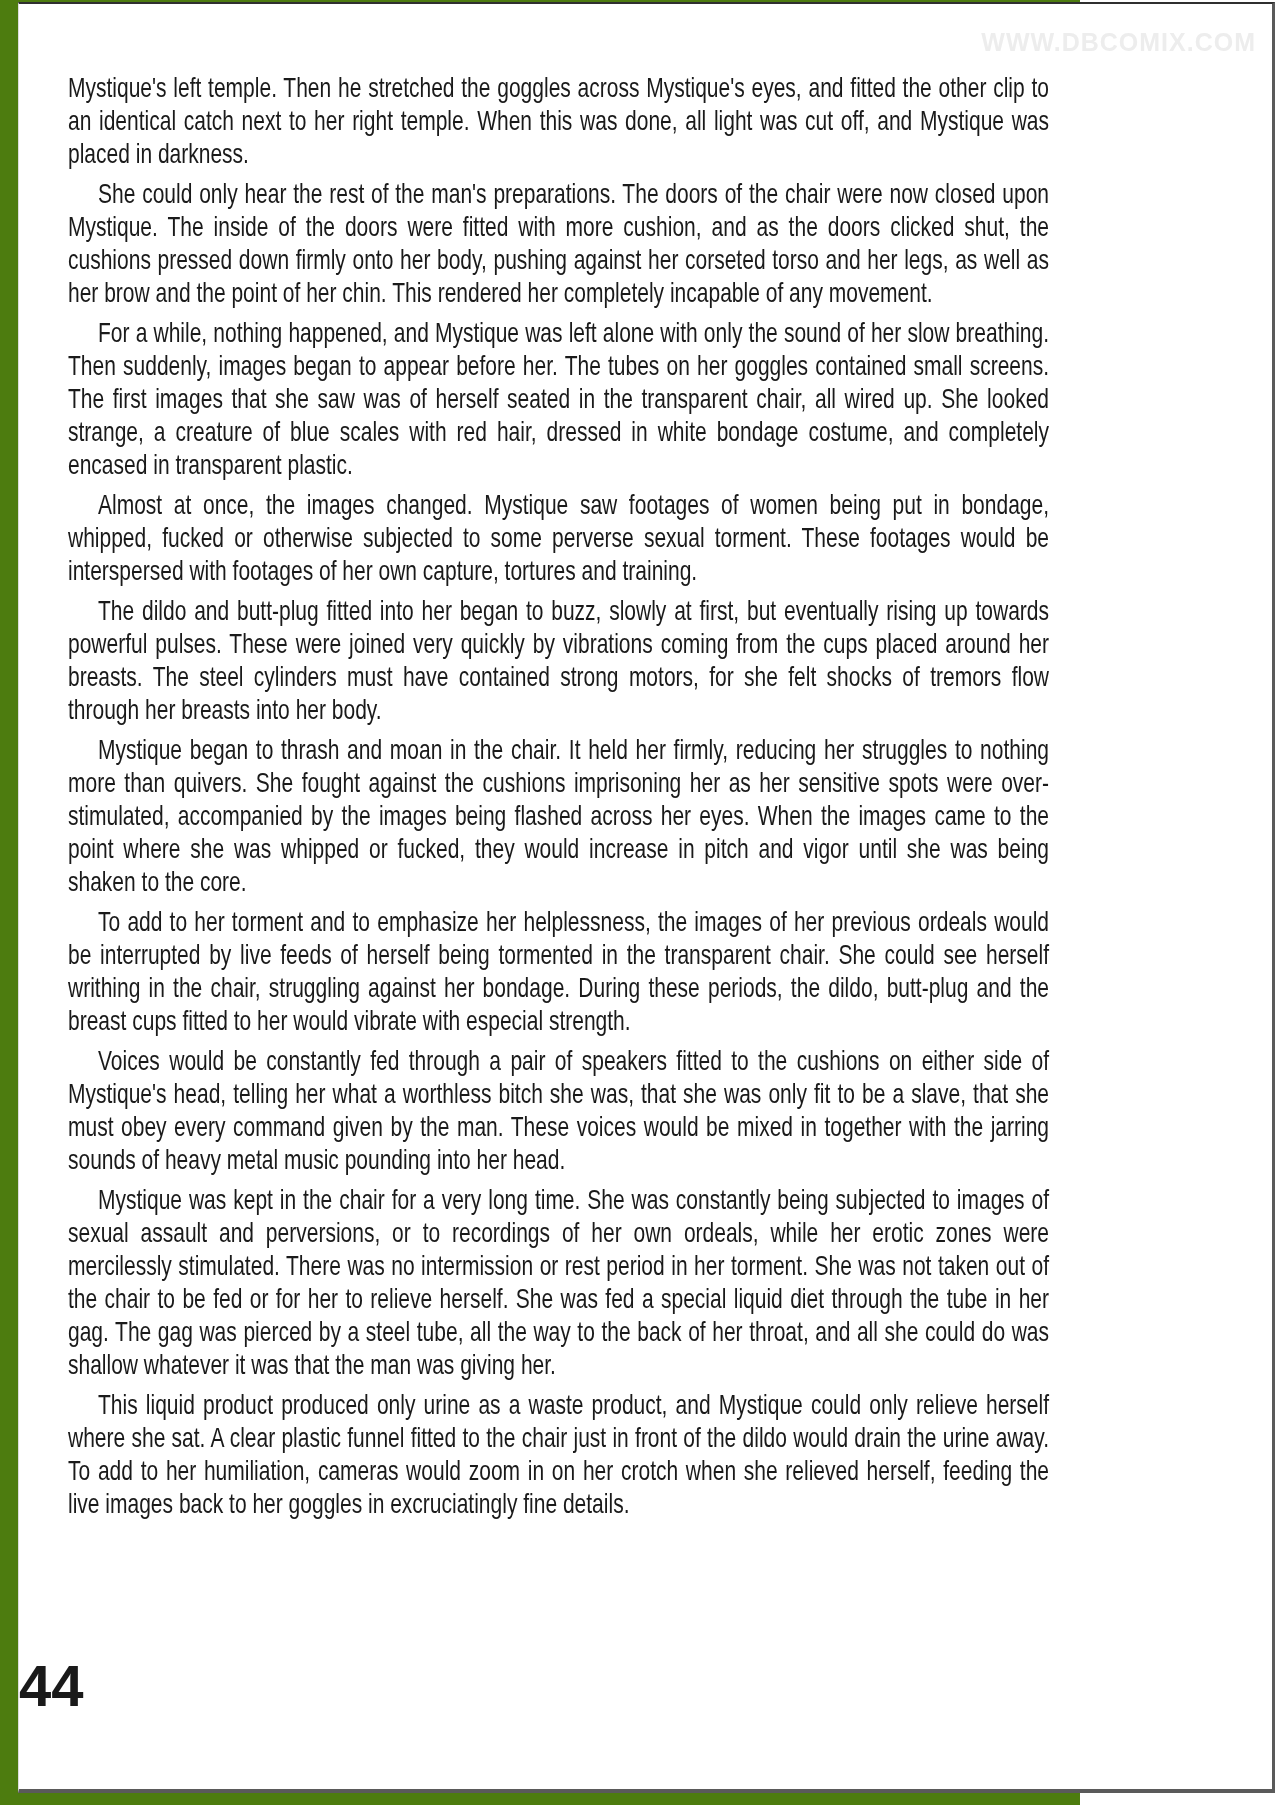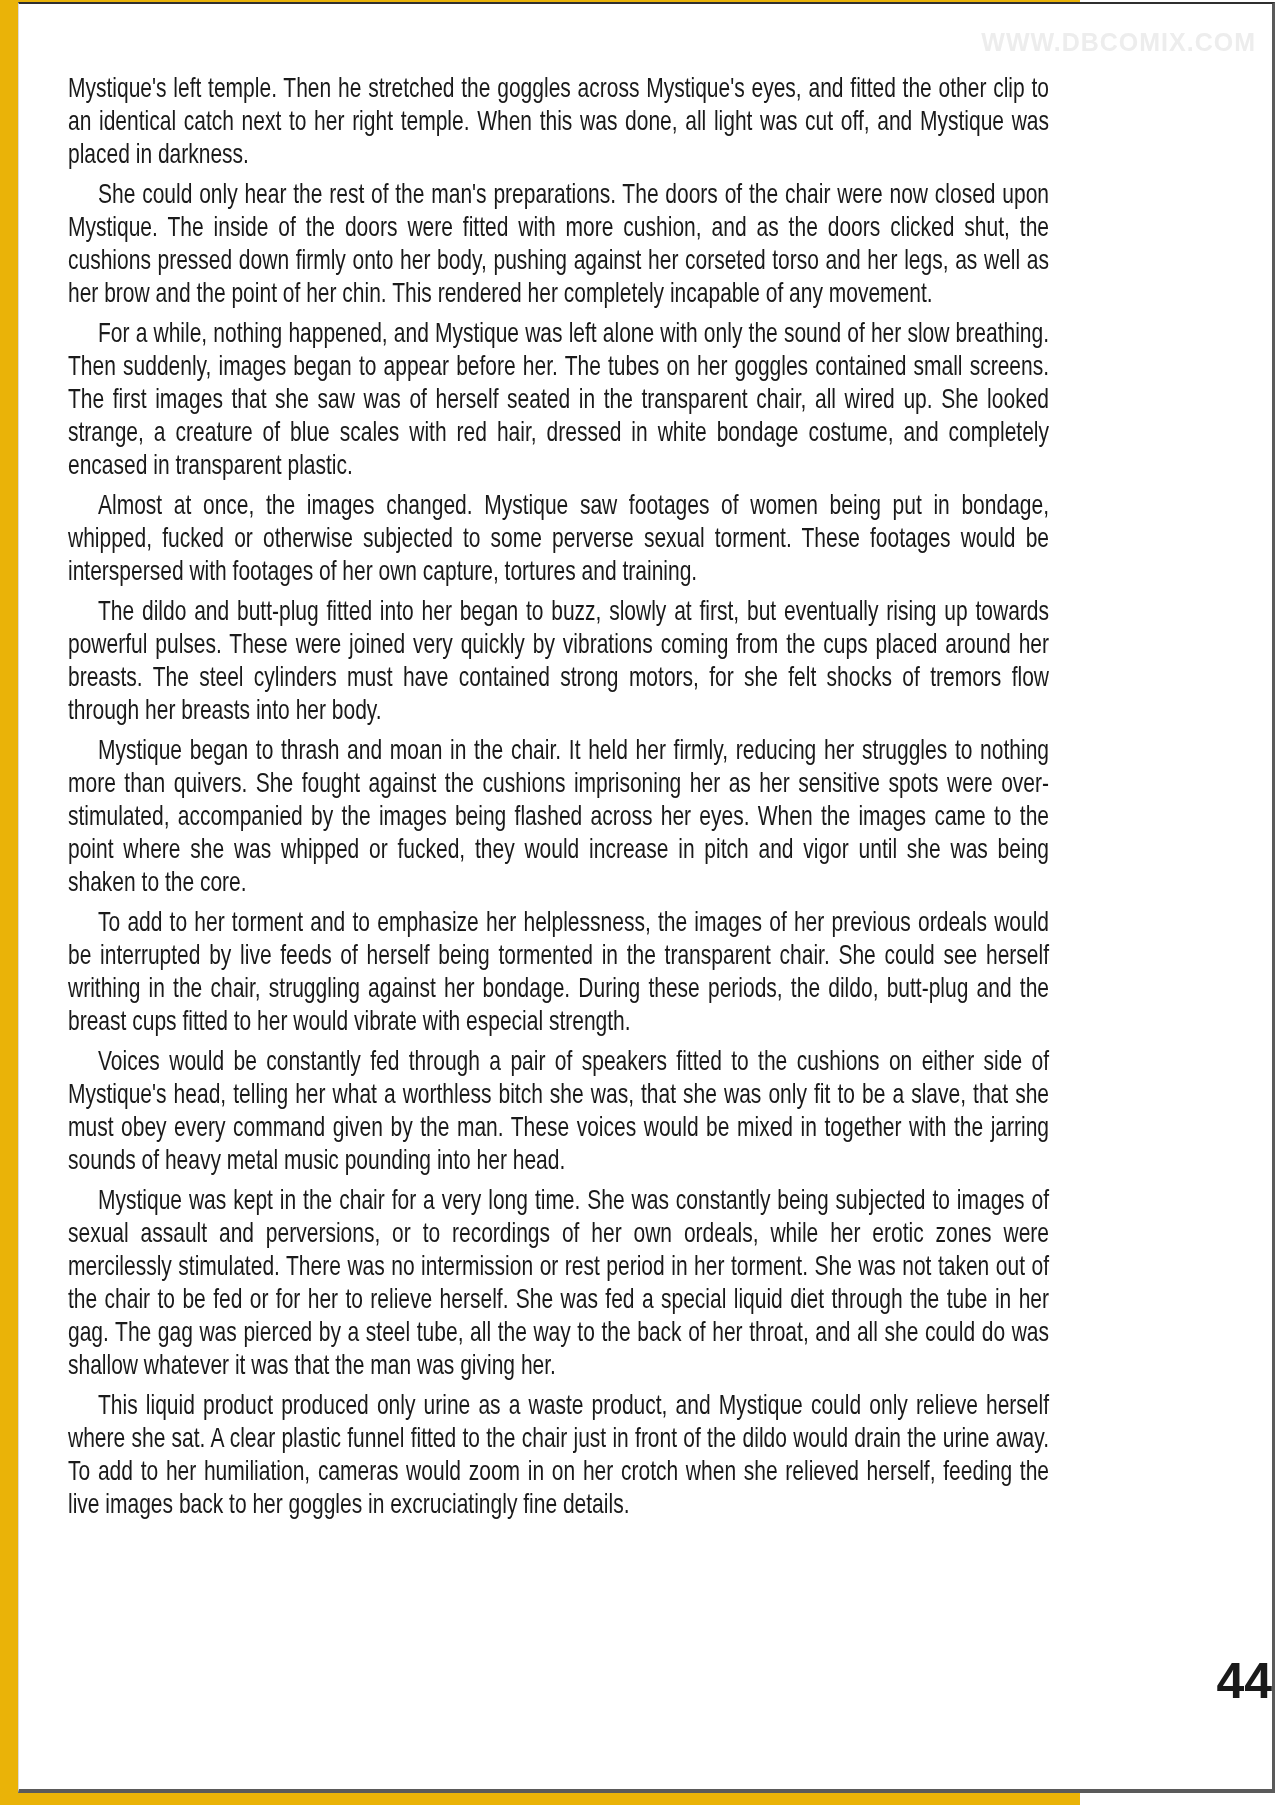--- a/index.html
+++ b/index.html
@@ -9,21 +9,21 @@
     width: 1280px;
     height: 1805px;
     overflow: hidden;
     font-family: "Liberation Sans", "DejaVu Sans", sans-serif;
   }
 
   .canvas {
     position: relative;
     width: 1080px;
     height: 1805px;
-    background: #eab308;
+    background: #4d7c0f;
   }
 
   .page {
     position: absolute;
     left: 18px;
     top: 2px;
     width: 1257px;
     height: 1791px;
     box-sizing: border-box;
     background: var(--page_bg, #ffffff);
@@ -64,22 +64,22 @@
 
   .text-block p:first-child {
     text-indent: 0;
   }
 
   .page-number {
     position: absolute;
     top: 1648px;
     left: 0;
     width: 100%;
-    text-align: right;
-    font-size: 50px;
+    text-align: left;
+    font-size: 58px;
     font-weight: bold;
     color: var(--text, #111111);
   }
 </style>
 </head>
 <body>
 
 <div class="canvas">
   <div class="page">
 

